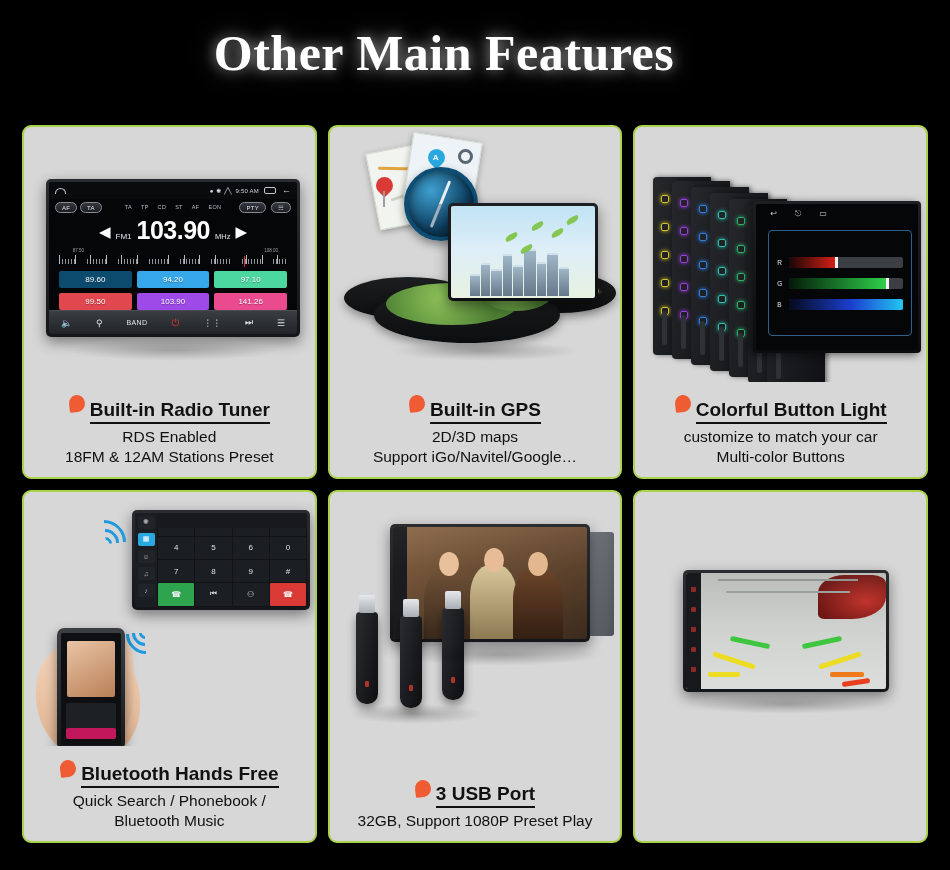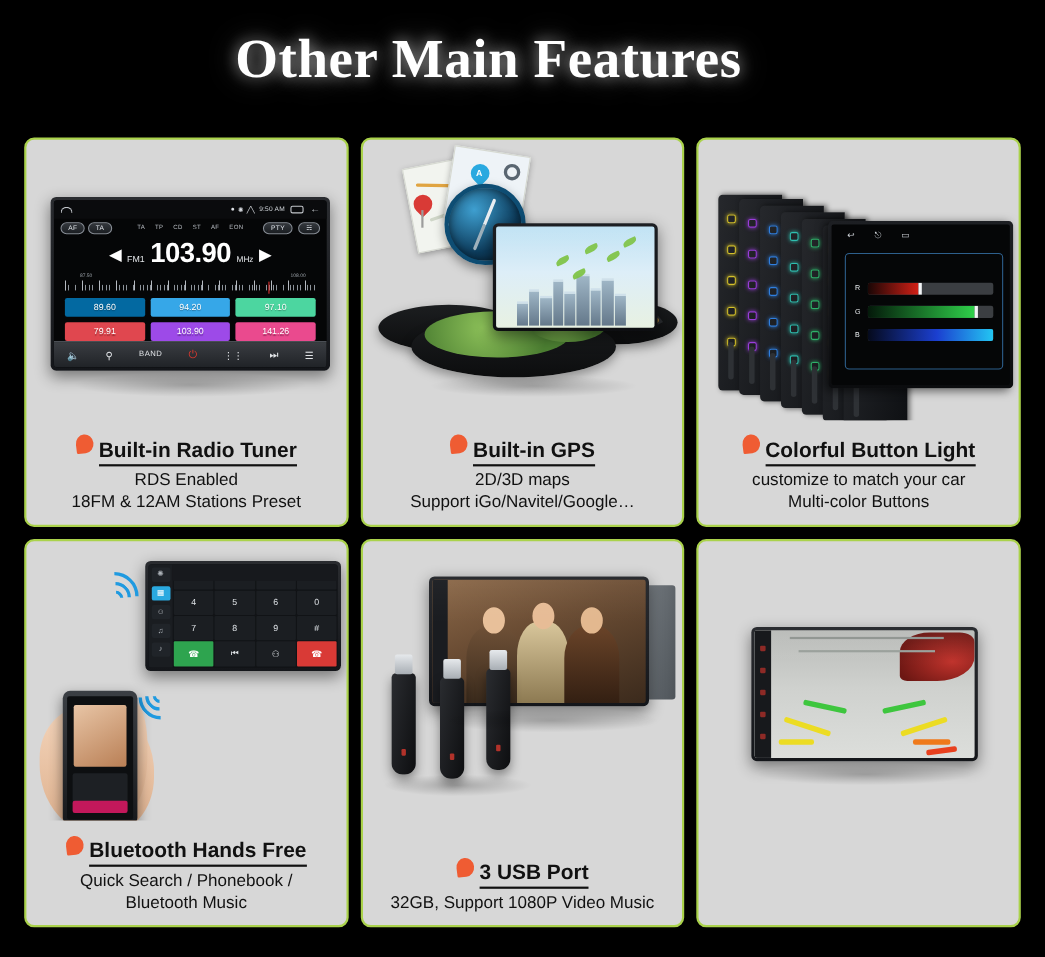--- a/index.html
+++ b/index.html
@@ -374,24 +374,24 @@
             </div>
 
             <div class="r-scalewrap">
               <span class="r-scale-lo">87.50</span>
               <span class="r-scale-hi">108.00</span>
               <div class="r-ticks"></div>
               <div class="r-needle" style="left:81%"></div>
             </div>
 
             <div class="r-presets">
-              <div class="preset" style="background:#0369a1">89.60</div>
+              <div class="preset" style="background:#0c4a6e">89.60</div>
               <div class="preset" style="background:#36a7e8">94.20</div>
               <div class="preset" style="background:#4cd6a0">97.10</div>
-              <div class="preset" style="background:#e0474f">79.91</div>
+              <div class="preset" style="background:#e0474f">99.50</div>
               <div class="preset" style="background:#9d4ae8">103.90</div>
               <div class="preset" style="background:#ea4a8e">141.26</div>
             </div>
 
             <div class="r-toolbar">
               <span>🔈</span>
               <span>⚲</span>
               <span class="lbl">BAND</span>
               <span class="pwr">⏻</span>
               <span>⋮⋮</span>
@@ -676,21 +676,21 @@
 
         <div class="sh" style="left:18px;top:212px;width:136px;height:20px;"></div>
         <div class="sh" style="left:70px;top:152px;width:200px;height:22px;"></div>
       </div>
 
       <div class="card-caption">
         <div class="cap-title-row">
           <span class="pin"></span>
           <span class="cap-title">3 USB Port</span>
         </div>
-        <div class="cap-line">32GB, Support 1080P Video Music</div>
+        <div class="cap-line">32GB, Support 1080P Preset Play</div>
       </div>
     </div>
 
     <div class="card">
       <div class="card-art">
         <div class="unit rv-unit">
           <div class="rv-view">
             <div class="rv-side">
               <div class="d" style="top:14px"></div>
               <div class="d" style="top:34px"></div>

